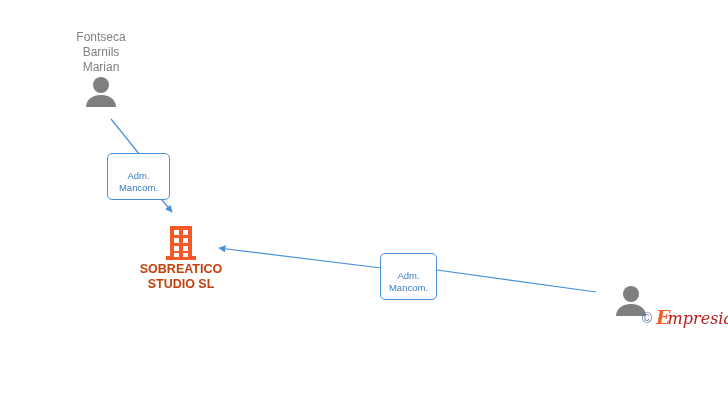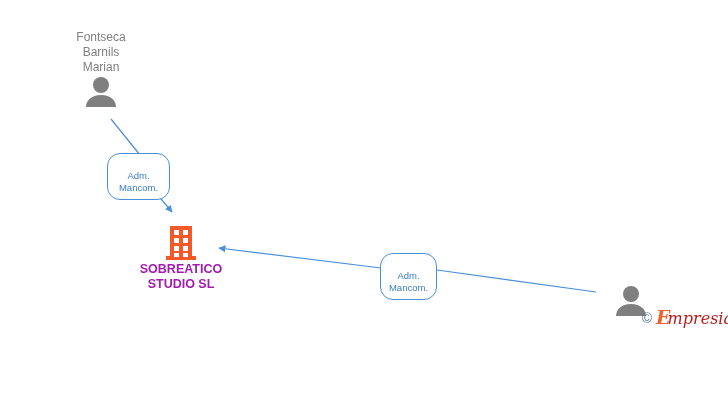--- a/index.html
+++ b/index.html
@@ -40,35 +40,35 @@
     white-space: pre-line;
   }
   .person-avatar {
     display: block;
     margin: 0 auto;
   }
   .company-node {
     width: 160px;
   }
   .company-name {
-    color: #a21caf;
+    color: #c2410c;
     font-size: 12.5px;
     font-weight: bold;
     line-height: 15px;
     white-space: pre-line;
     margin-top: 2px;
   }
   .building-icon {
     display: block;
     margin: 0 auto;
   }
   .edge-label {
     position: absolute;
     border: 1px solid #4a90d9;
-    border-radius: 13px;
+    border-radius: 5px;
     background: #ffffff;
     color: #3a7ec4;
     font-size: 9.5px;
     line-height: 12px;
     text-align: center;
     padding: 4px 6px 5px 6px;
     white-space: pre-line;
     box-sizing: border-box;
   }
   #watermark {

